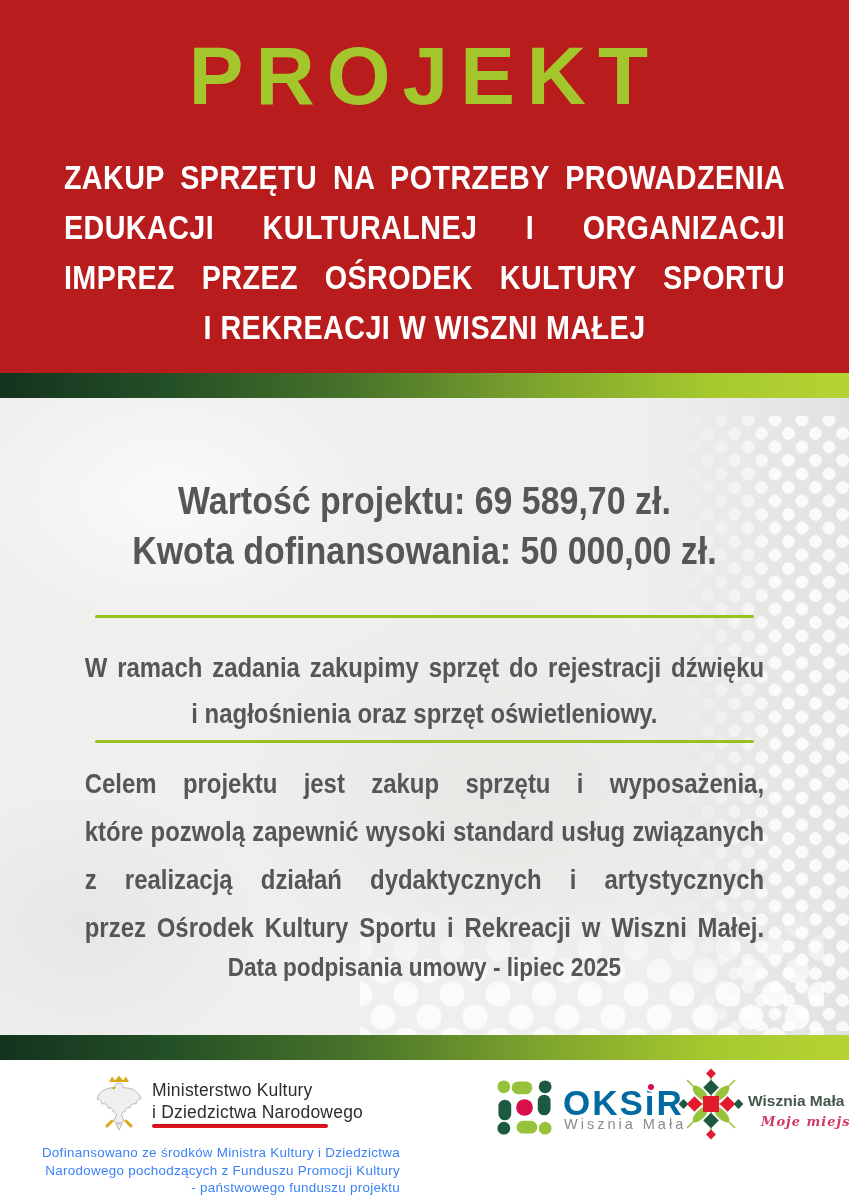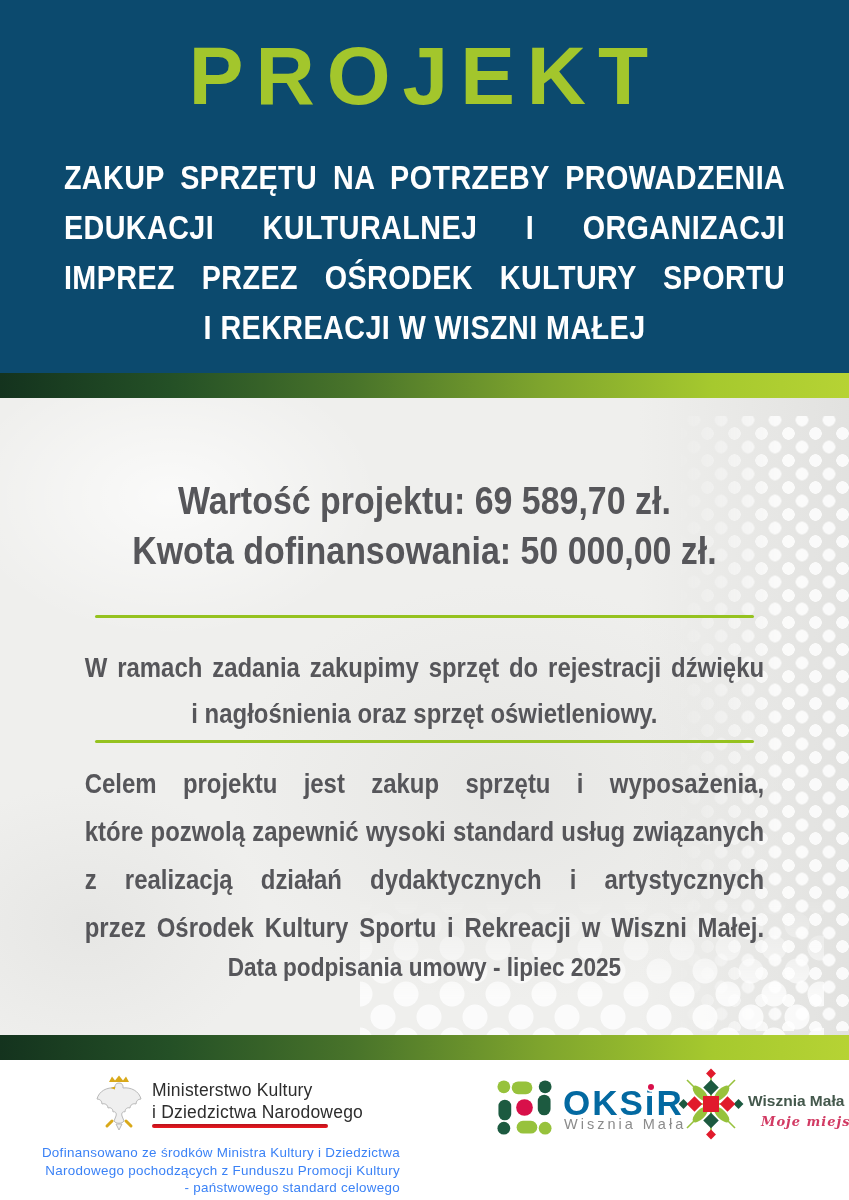--- a/index.html
+++ b/index.html
@@ -1,21 +1,21 @@
 <!DOCTYPE html>
 <html><head>
 <meta charset="utf-8">
 <style>
   html,body{margin:0;padding:0;background:#ffffff;}
   .poster{
     position:relative;width:849px;height:1200px;overflow:hidden;
     font-family:"Liberation Sans", sans-serif;background:#ffffff;
   }
   
-  .header{position:absolute;left:0;top:0;width:100%;height:373px;background:#0c4a6e;}
+  .header{position:absolute;left:0;top:0;width:100%;height:373px;background:#b91c1c;}
   .projekt{
     position:absolute;left:0;right:0;top:30px;text-align:center;
     font-size:82px;line-height:92px;font-weight:700;letter-spacing:12px;
     color:#a3c62c;
   }
   .subtitle{position:absolute;left:64px;right:64px;top:153px;}
   .sq{transform:scaleX(0.87);transform-origin:50% 0;width:115%;margin-left:-7.5%;}
   .subtitle .sq{font-size:33px;line-height:50px;font-weight:700;color:#ffffff;letter-spacing:.5px;}
   .jline{text-align:justify;text-align-last:justify;white-space:normal;}
   .cline{text-align:center;text-align-last:center;}
@@ -160,21 +160,21 @@
 
     <div class="ministry-name">
       <div>Ministerstwo Kultury</div>
       <div>i Dziedzictwa Narodowego</div>
     </div>
     <div class="red-line"></div>
 
     <div class="funding">
       <div>Dofinansowano ze środków Ministra Kultury i Dziedzictwa</div>
       <div>Narodowego pochodzących z Funduszu Promocji Kultury</div>
-      <div>- państwowego standard celowego</div>
+      <div>- państwowego funduszu projektu</div>
     </div>
 
     <div class="oksir">
       <svg class="oksir-icon" viewBox="0 0 60 60">
         <g fill="#97c23c">
             <circle cx="9" cy="9" r="6.5"></circle>
             <rect x="17" y="3.5" width="21" height="13" rx="6.5"></rect>
           </g>
         <g fill="#1c5a40">
             <circle cx="51" cy="9" r="6.5"></circle>

